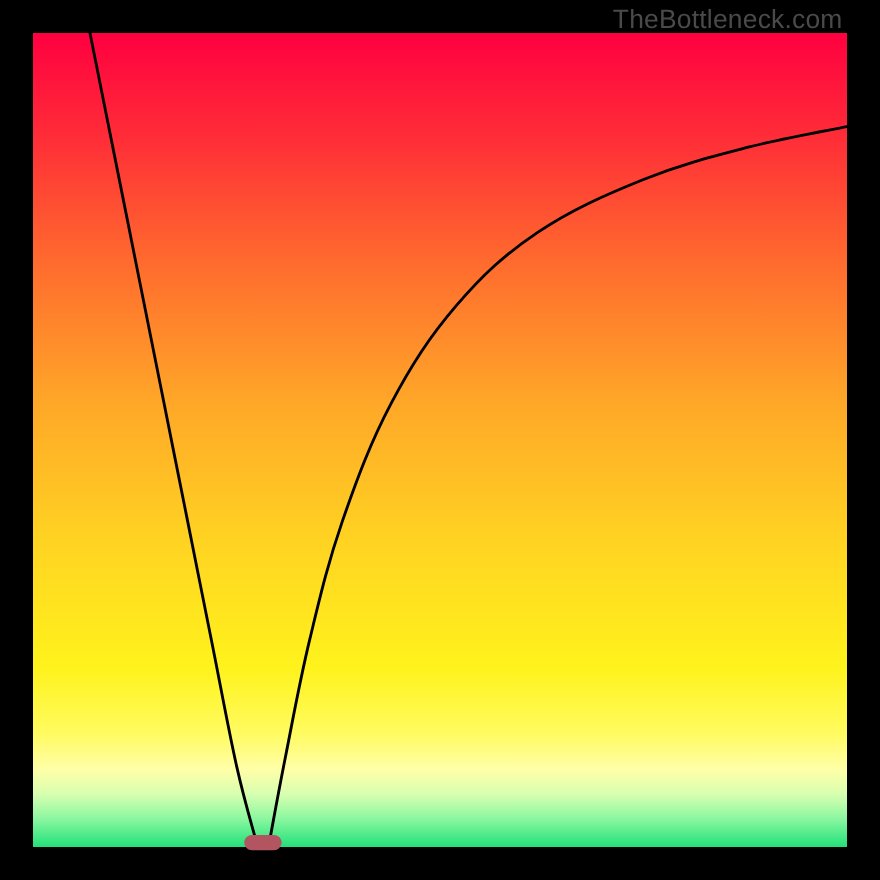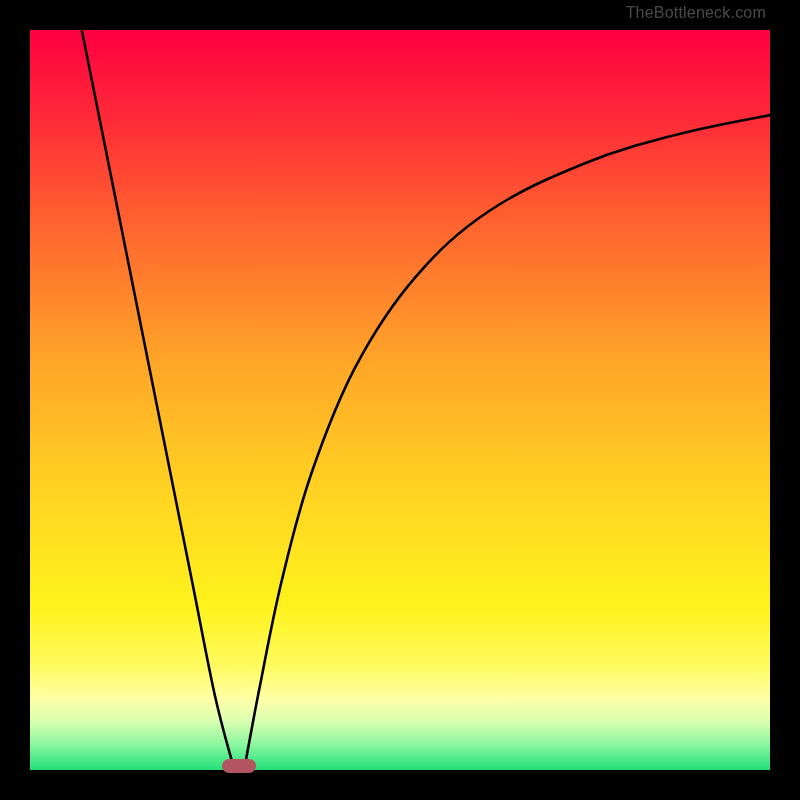--- a/index.html
+++ b/index.html
@@ -32,21 +32,21 @@
     top: 0;
     width: 100%;
     height: 100%;
     pointer-events: none;
   }
   .watermark {
     position: absolute;
     top: 4px;
     right: 34px;
     color: #4a4a4a;
-    font-size: 16px;
+    font-size: 24px;
     font-weight: 500;
     letter-spacing: 0.2px;
     user-select: none;
   }
   .marker {
     position: absolute;
     width: 34px;
     height: 14px;
     border-radius: 8px;
     transform: translate(-50%, -50%);

